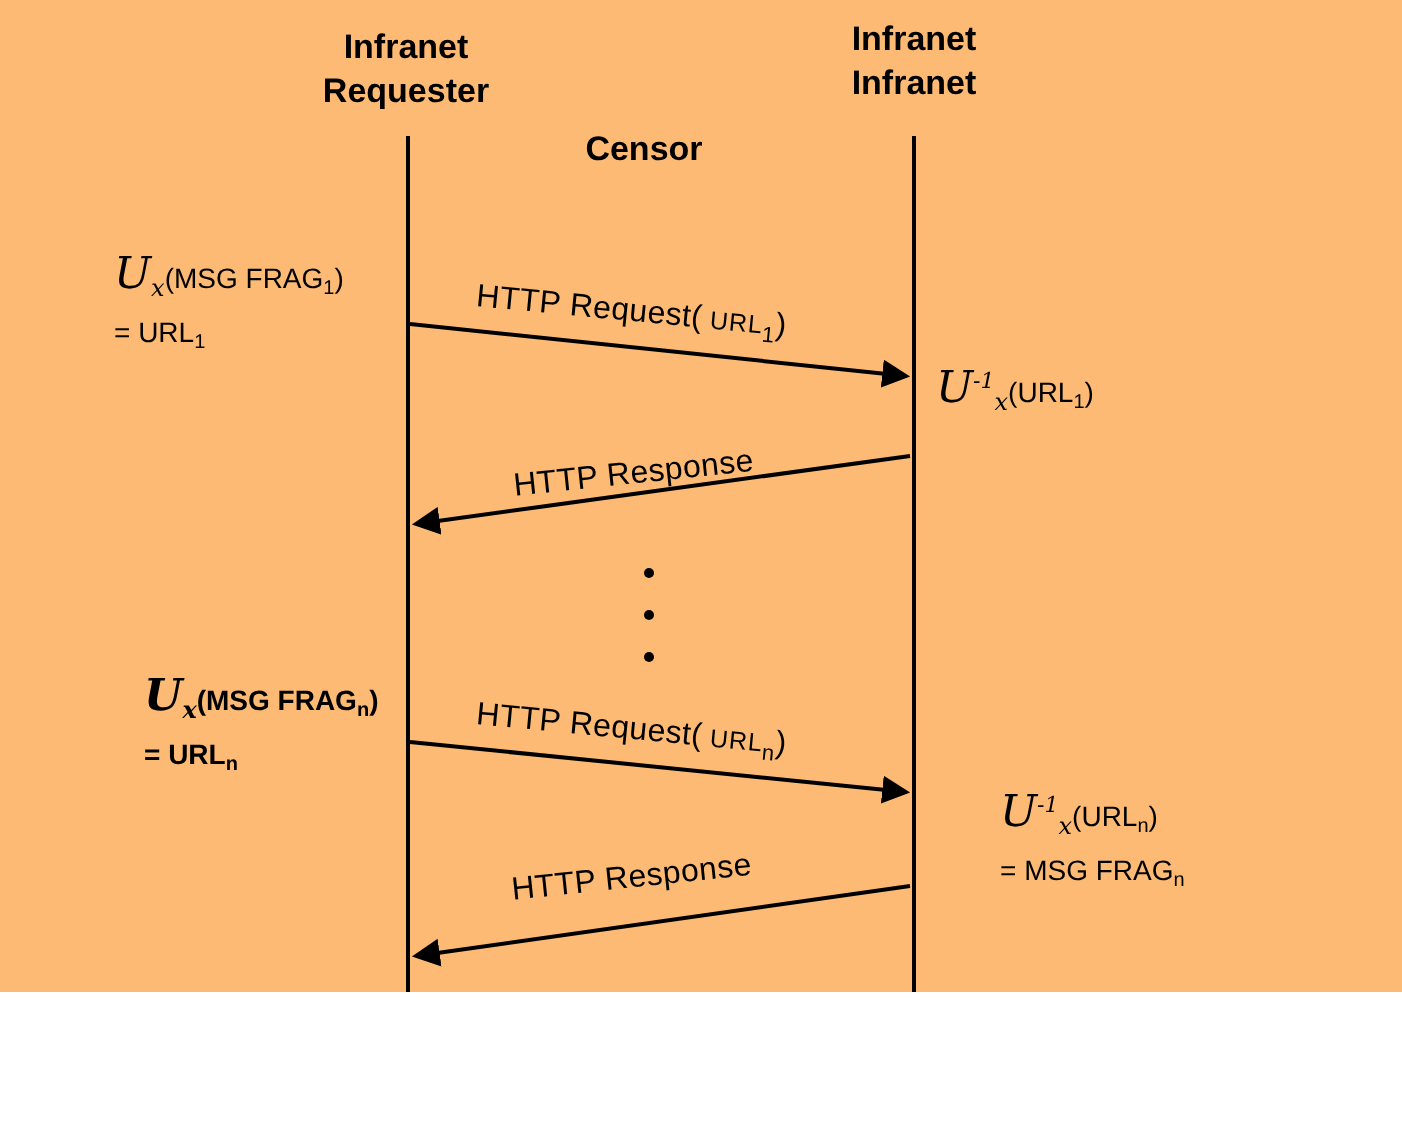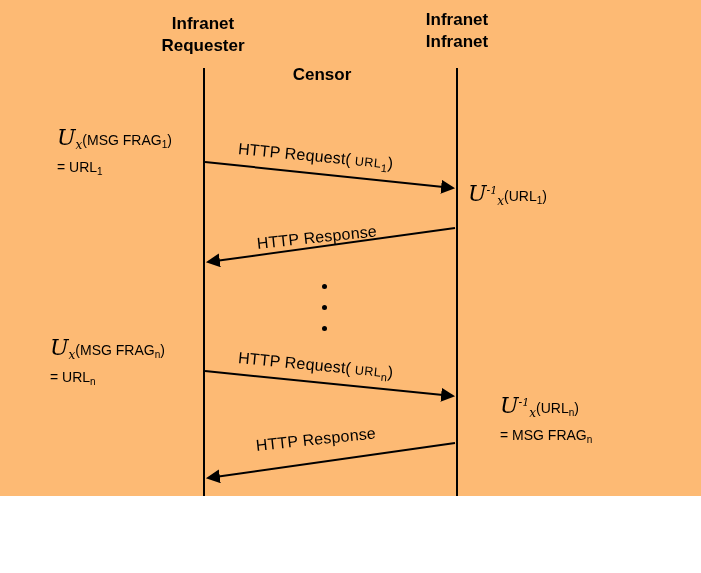--- a/index.html
+++ b/index.html
@@ -76,21 +76,21 @@
 
   <div class="ann" style="left:57px; top:127px;">
     <div><span class="uop">U</span><span class="fsub">x</span><span>(MSG FRAG</span><span class="argsub">1</span><span>)</span></div>
     <div class="line2"><span>= URL</span><span class="argsub">1</span></div>
   </div>
 
   <div class="ann" style="left:468px; top:182px;">
     <div><span class="uop">U</span><span class="fsup">-1</span><span class="fsub">x</span><span>(URL</span><span class="argsub">1</span><span>)</span></div>
   </div>
 
-  <div class="ann" style="left:50px; top:337px;">
+  <div class="ann" style="left:72px; top:337px;font-weight:bold;">
     <div><span class="uop">U</span><span class="fsub">x</span><span>(MSG FRAG</span><span class="argsub">n</span><span>)</span></div>
     <div class="line2"><span>= URL</span><span class="argsub">n</span></div>
   </div>
 
   <div class="ann" style="left:468px; top:394px;margin-left:32px;">
     <div><span class="uop">U</span><span class="fsup">-1</span><span class="fsub">x</span><span>(URL</span><span class="argsub">n</span><span>)</span></div>
     <div class="line2"><span>= MSG FRAG</span><span class="argsub">n</span></div>
   </div>
 
 </div>

